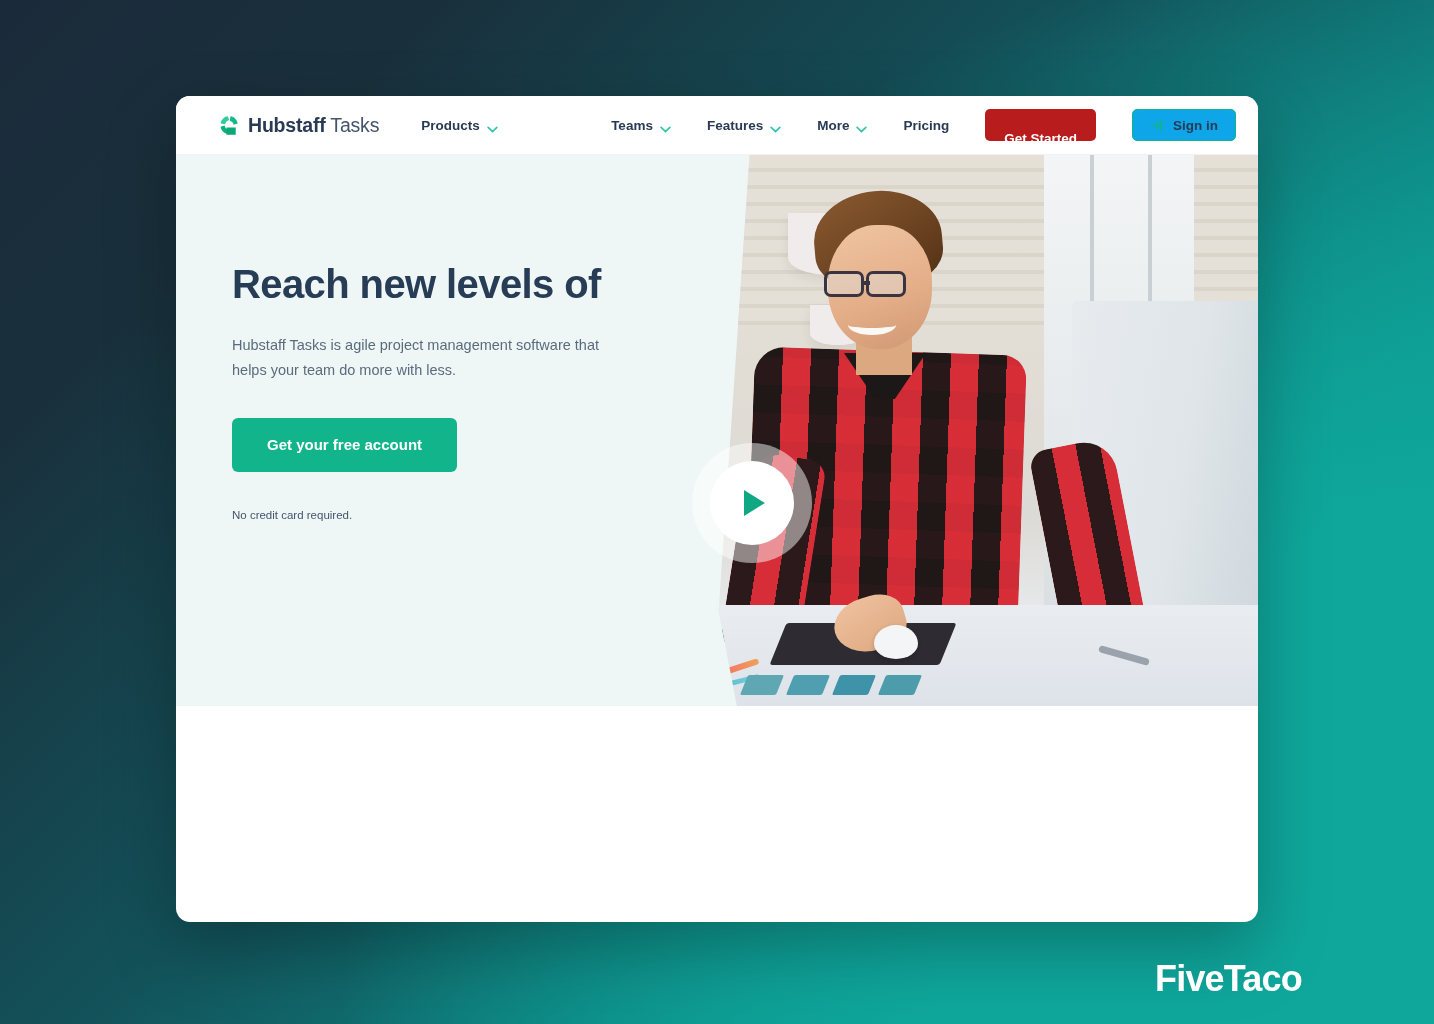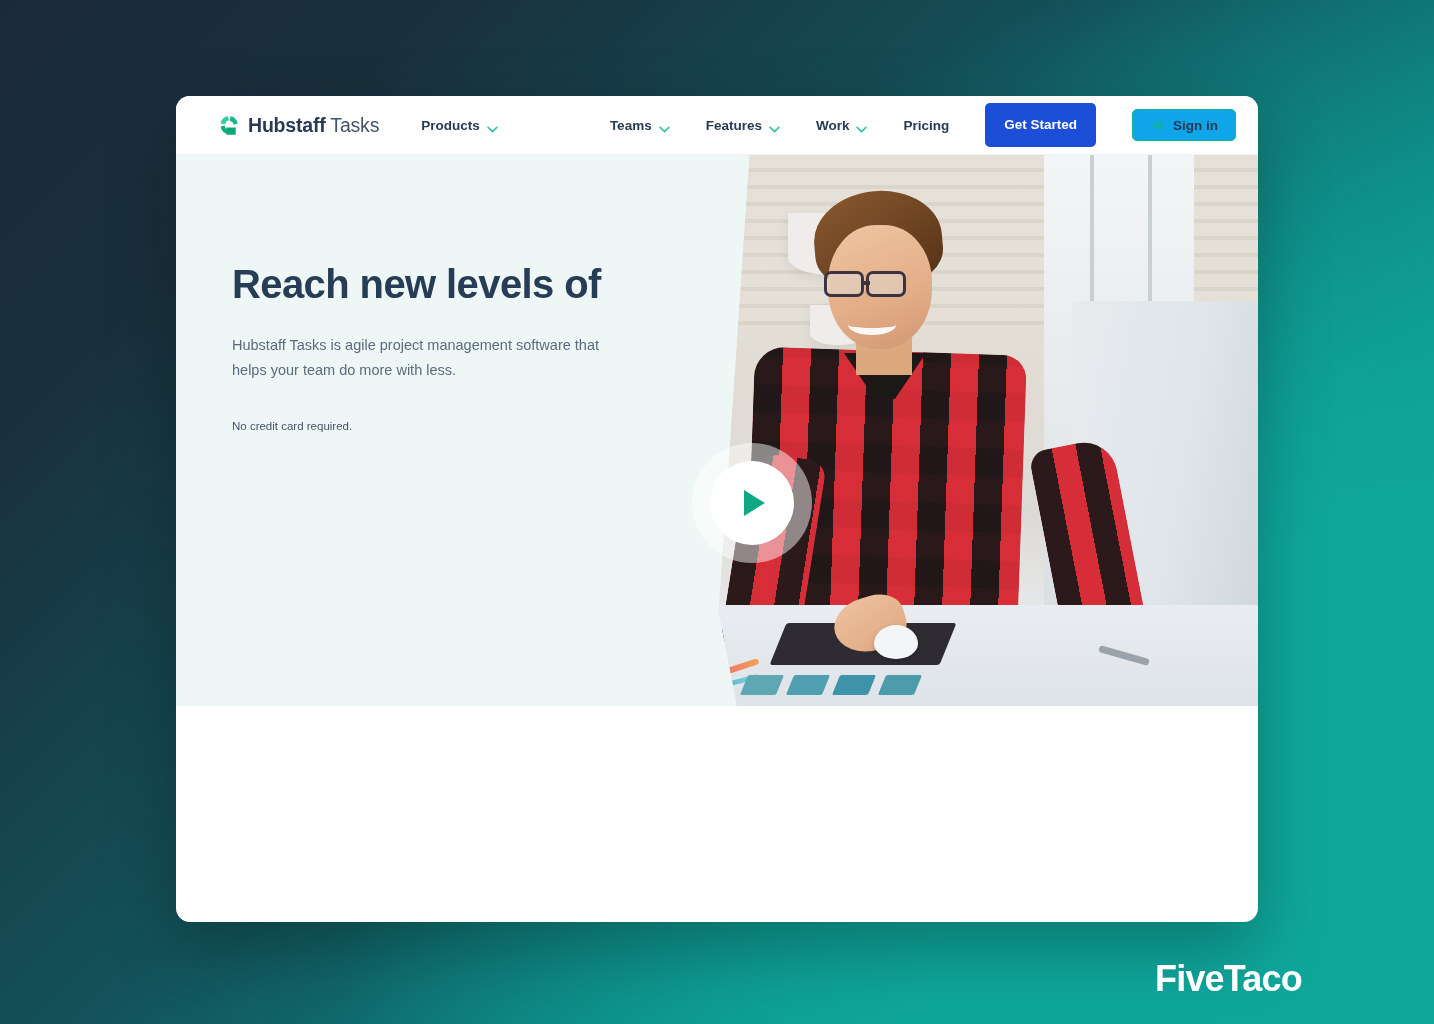--- a/index.html
+++ b/index.html
@@ -35,22 +35,22 @@
 
   .nav-left { margin-left:42px; display:flex; align-items:center; }
   .nav-right { margin-left:auto; display:flex; align-items:center; gap:36px; }
   .nav-item {
     display:flex; align-items:flex-end; gap:7px; cursor:pointer;
     font-size:13.5px; font-weight:700; color:#283a54; white-space:nowrap;
   }
   .chev { width:11px; height:7px; display:block; flex:0 0 11px; }
 
   .btn-started {
-    background:#1d4ed8; color:#fff; font-size:13.5px; font-weight:700;
-    padding:4px 19px; height:44px; line-height:32px; border-radius:5px;
+    background:#b91c1c; color:#fff; font-size:13.5px; font-weight:700;
+    padding:14px 19px; height:32px; line-height:32px; border-radius:5px;
     border:none; cursor:pointer; white-space:nowrap;
     font-family:"Liberation Sans", sans-serif;
   }
   .btn-signin {
     display:flex; align-items:center; gap:8px; height:32px; padding:0 17px;
     border:1.6px solid #12b48b; border-radius:5px; background:#0ea5e9;
     color:#283a54; font-size:13.5px; font-weight:700; cursor:pointer;
     white-space:nowrap; font-family:"Liberation Sans", sans-serif;
   }
   .signin-ico { width:15px; height:15px; flex:0 0 15px; display:block; }
@@ -263,21 +263,21 @@
             <path d="M1 1.5 L6 6.3 L11 1.5" fill="none" stroke="#2ec6a6" stroke-width="1.9" stroke-linecap="round"></path>
           </svg>
       </div>
       <div class="nav-item">
         <span>Features</span>
         <svg class="chev" viewBox="0 0 12 8">
             <path d="M1 1.5 L6 6.3 L11 1.5" fill="none" stroke="#2ec6a6" stroke-width="1.9" stroke-linecap="round"></path>
           </svg>
       </div>
       <div class="nav-item">
-        <span>Work</span>
+        <span>More</span>
         <svg class="chev" viewBox="0 0 12 8">
             <path d="M1 1.5 L6 6.3 L11 1.5" fill="none" stroke="#2ec6a6" stroke-width="1.9" stroke-linecap="round"></path>
           </svg>
       </div>
       <div class="nav-item">
         <span>Pricing</span>
       </div>
 
       <button class="btn-started">Get Started</button>
 
@@ -331,20 +331,21 @@
 
     <div class="play-wrap">
       <div class="play-tri"></div>
     </div>
 
     <div class="hero-copy">
       <h1 class="hero-title">
         <span>Reach new levels of</span>
       </h1>
       <p class="hero-sub">Hubstaff Tasks is agile project management software that helps your team do more with less.</p>
+      <button class="btn-hero">Get your free account</button>
       <p class="hero-note">No credit card required.</p>
     </div>
   </div>
 
 
 </div>
 
 <div class="wm">FiveTaco</div>
 
 </body></html>

